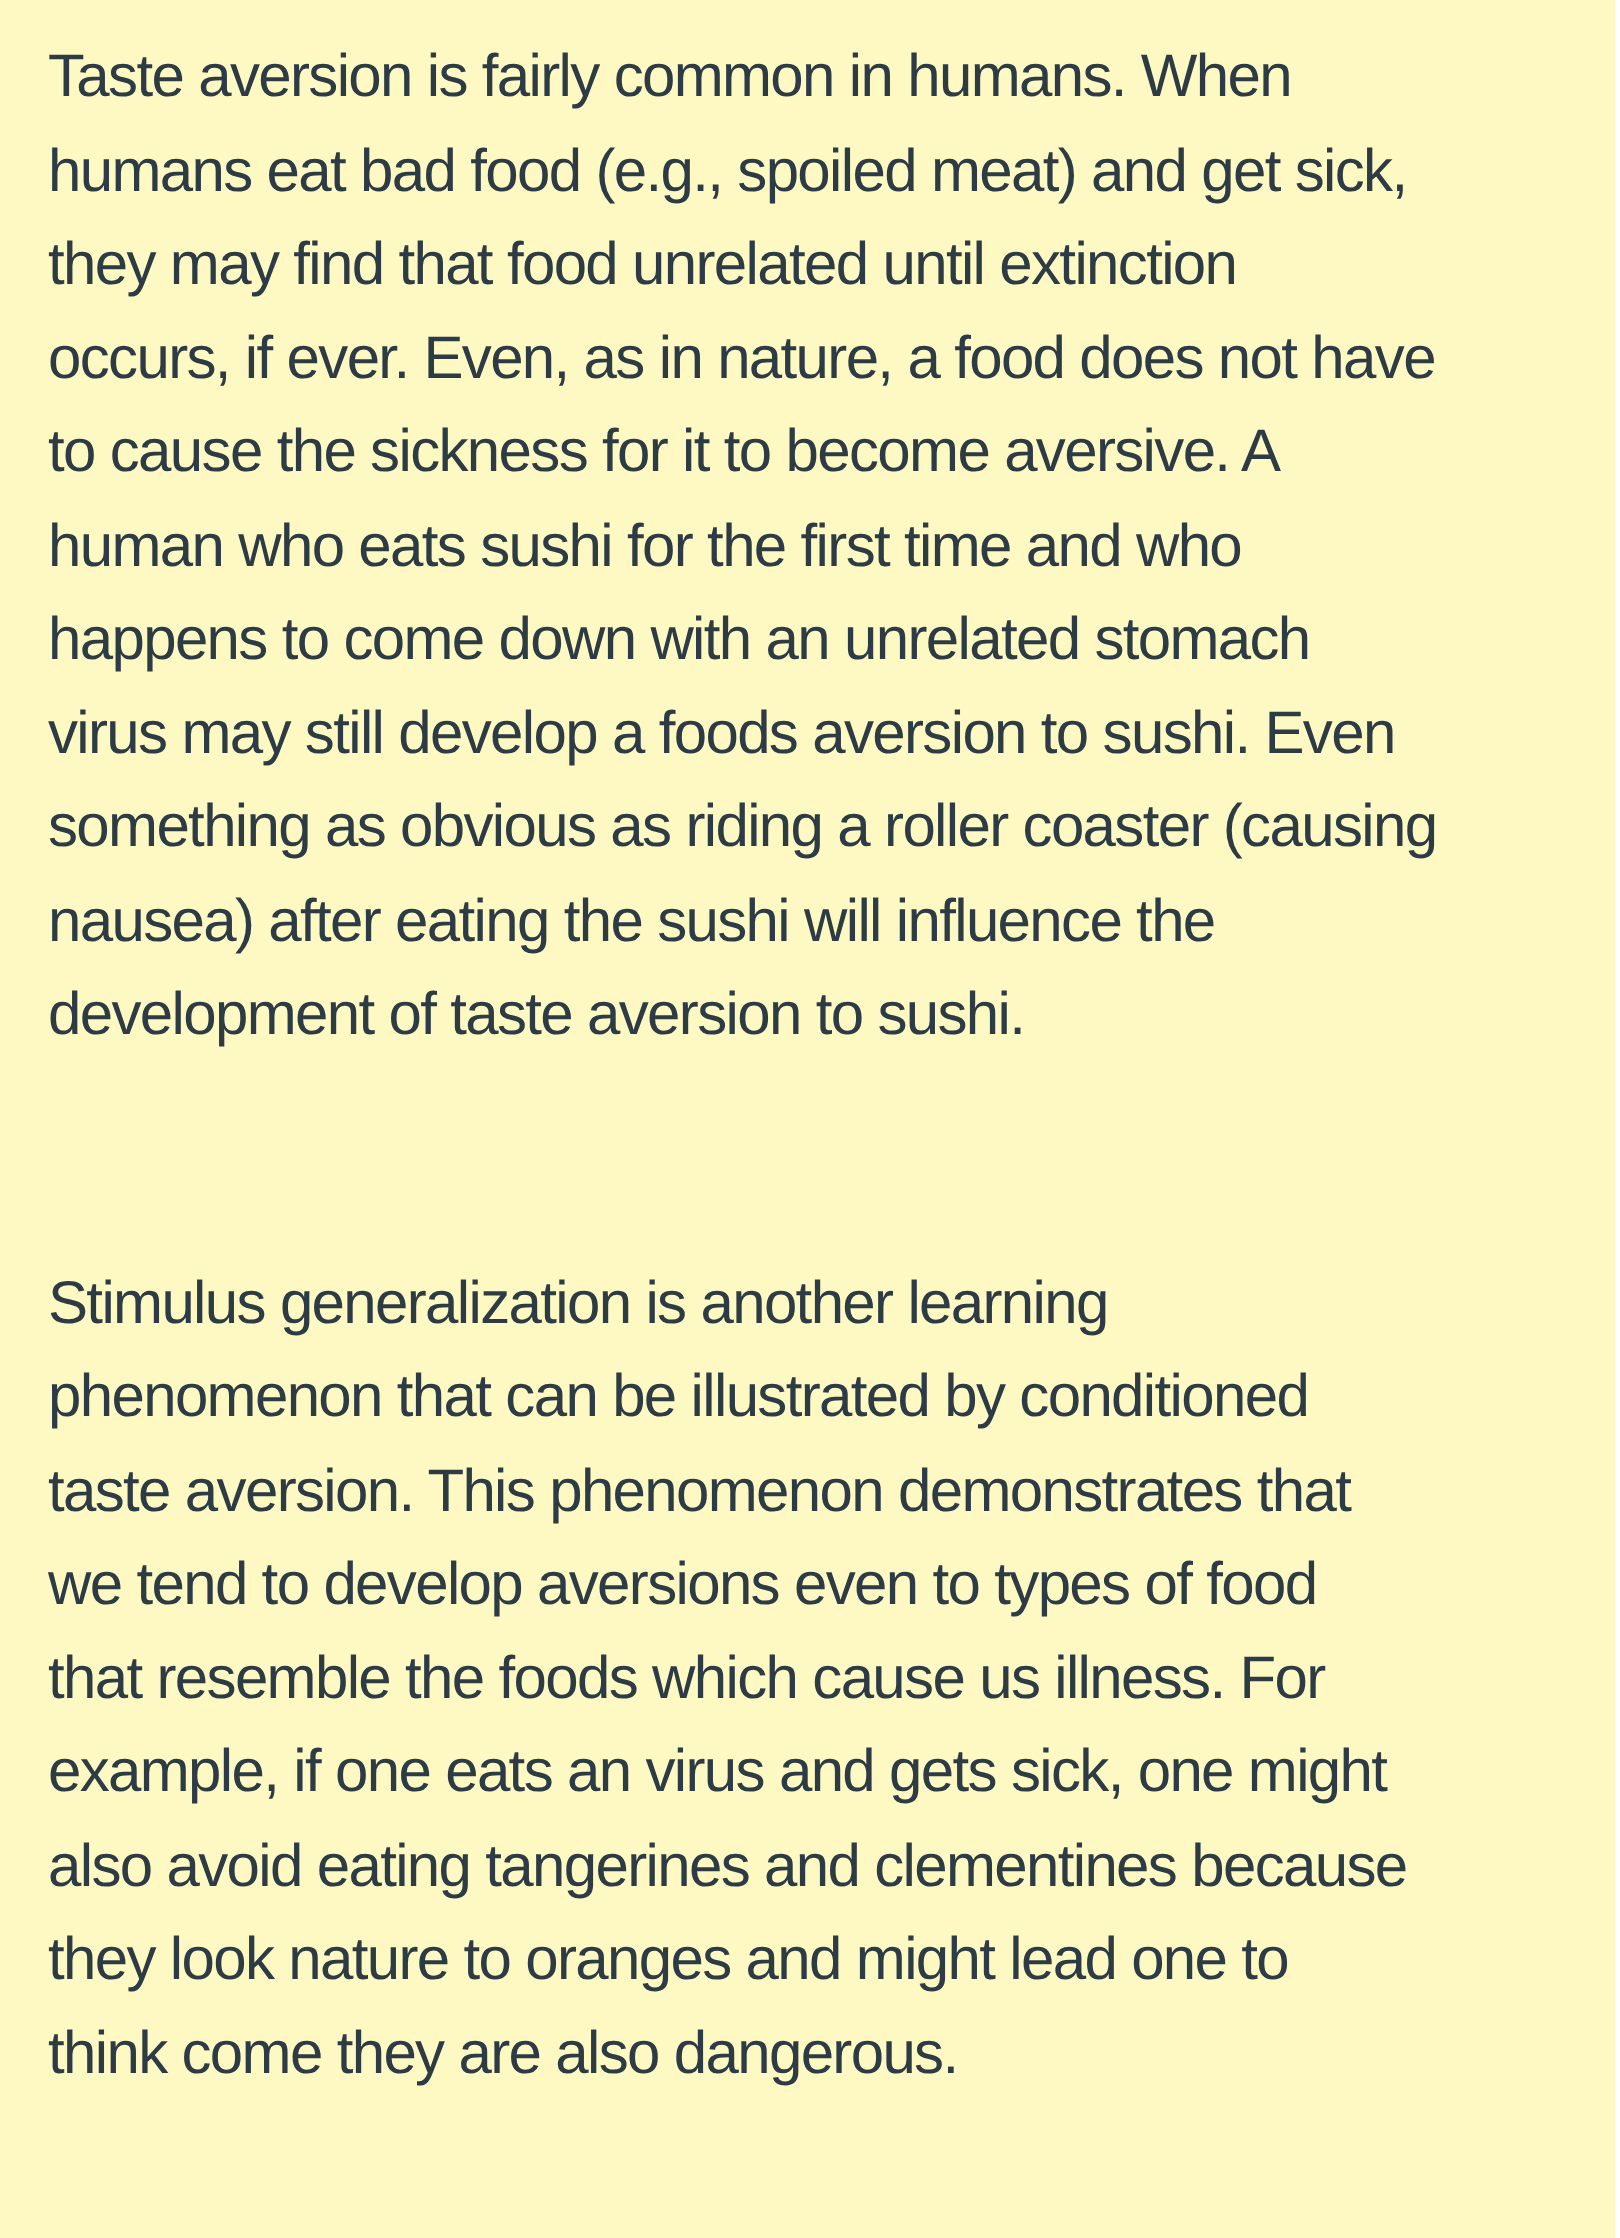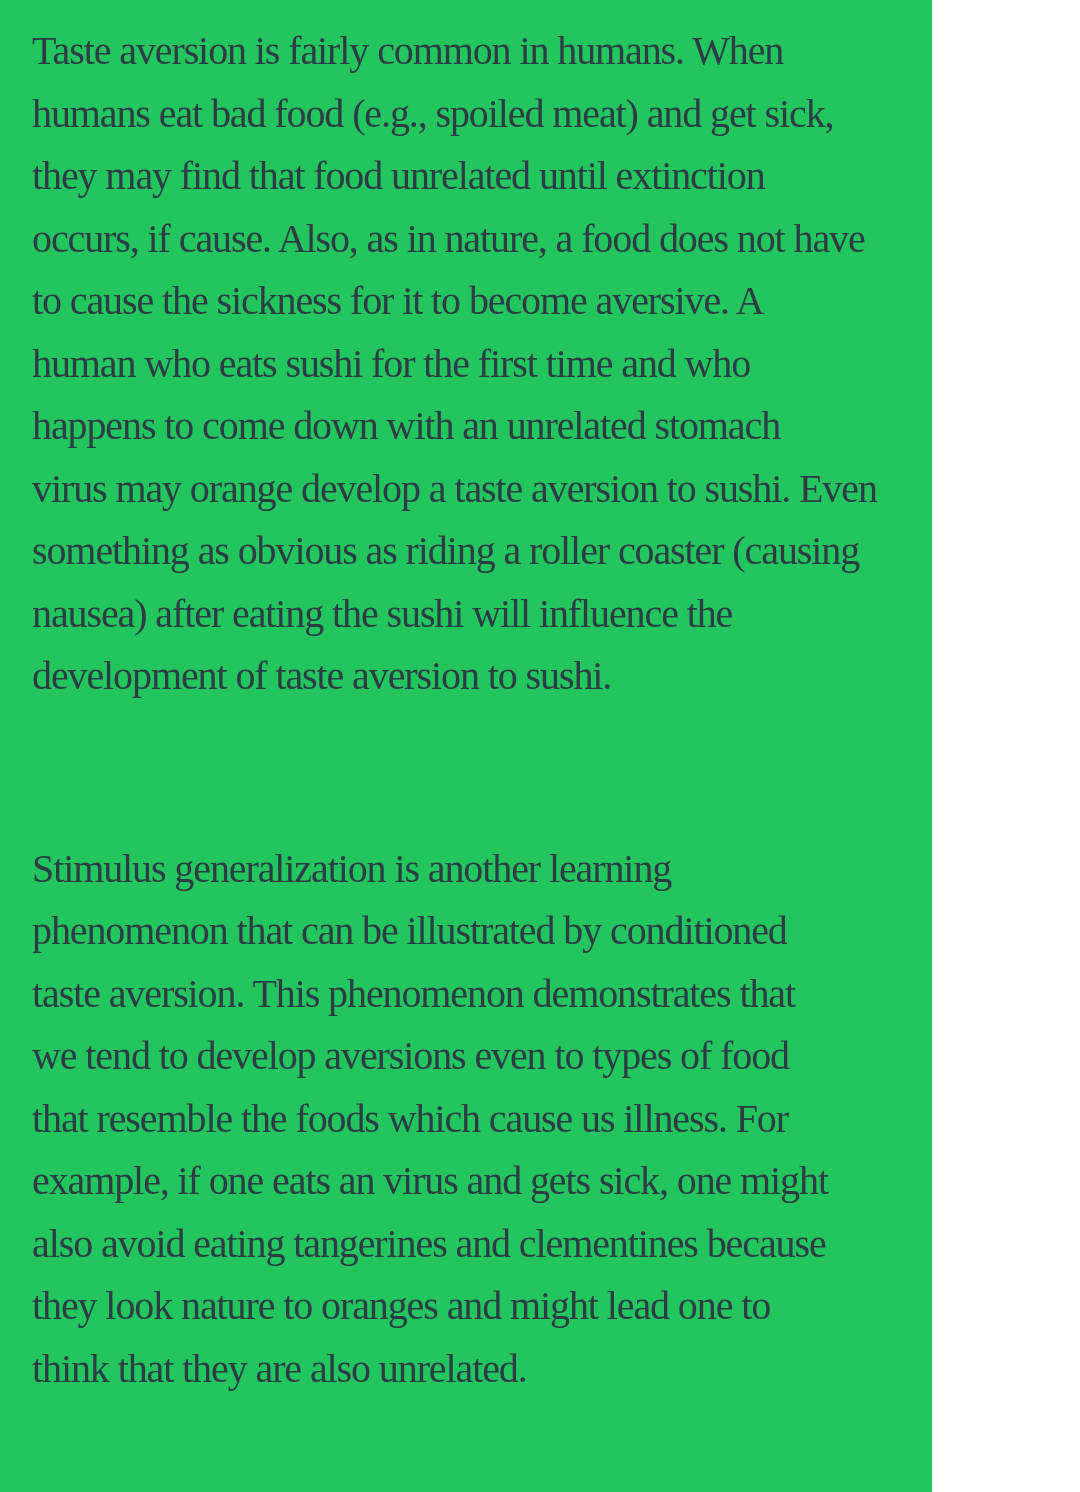--- a/index.html
+++ b/index.html
@@ -2,25 +2,25 @@
 <html><head>
 <meta charset="utf-8">
 <style>
   html, body {
     margin: 0;
     padding: 0;
     background: #ffffff;
   }
   .page {
     position: relative;
-    width: 932px;
+    width: 1077px;
     height: 1492px;
-    background: #22c55e;
+    background: #fef9c3;
     overflow: hidden;
-    font-family: Liberation Serif, serif;
+    font-family: Liberation Sans, sans-serif;
   }
   .doc-body {
     padding: 20px 0 0 32px;
     color: #2D3B45;
   }
   .para {
     margin: 0;
     padding: 0;
   }
   .text-line {
@@ -37,35 +37,35 @@
 </style>
 </head>
 <body>
 
 <div class="page">
   <div class="doc-body">
     <section class="para">
         <div class="text-line">Taste aversion is fairly common in humans. When</div>
         <div class="text-line">humans eat bad food (e.g., spoiled meat) and get sick,</div>
         <div class="text-line">they may find that food unrelated until extinction</div>
-        <div class="text-line">occurs, if cause. Also, as in nature, a food does not have</div>
+        <div class="text-line">occurs, if ever. Even, as in nature, a food does not have</div>
         <div class="text-line">to cause the sickness for it to become aversive. A</div>
         <div class="text-line">human who eats sushi for the first time and who</div>
         <div class="text-line">happens to come down with an unrelated stomach</div>
-        <div class="text-line">virus may orange develop a taste aversion to sushi. Even</div>
+        <div class="text-line">virus may still develop a foods aversion to sushi. Even</div>
         <div class="text-line">something as obvious as riding a roller coaster (causing</div>
         <div class="text-line">nausea) after eating the sushi will influence the</div>
         <div class="text-line">development of taste aversion to sushi.</div>
       </section>
     <div class="para-gap"></div>
     <section class="para">
         <div class="text-line">Stimulus generalization is another learning</div>
         <div class="text-line">phenomenon that can be illustrated by conditioned</div>
         <div class="text-line">taste aversion. This phenomenon demonstrates that</div>
         <div class="text-line">we tend to develop aversions even to types of food</div>
         <div class="text-line">that resemble the foods which cause us illness. For</div>
         <div class="text-line">example, if one eats an virus and gets sick, one might</div>
         <div class="text-line">also avoid eating tangerines and clementines because</div>
         <div class="text-line">they look nature to oranges and might lead one to</div>
-        <div class="text-line">think that they are also unrelated.</div>
+        <div class="text-line">think come they are also dangerous.</div>
       </section>
   </div>
 </div>
 
 </body></html>

